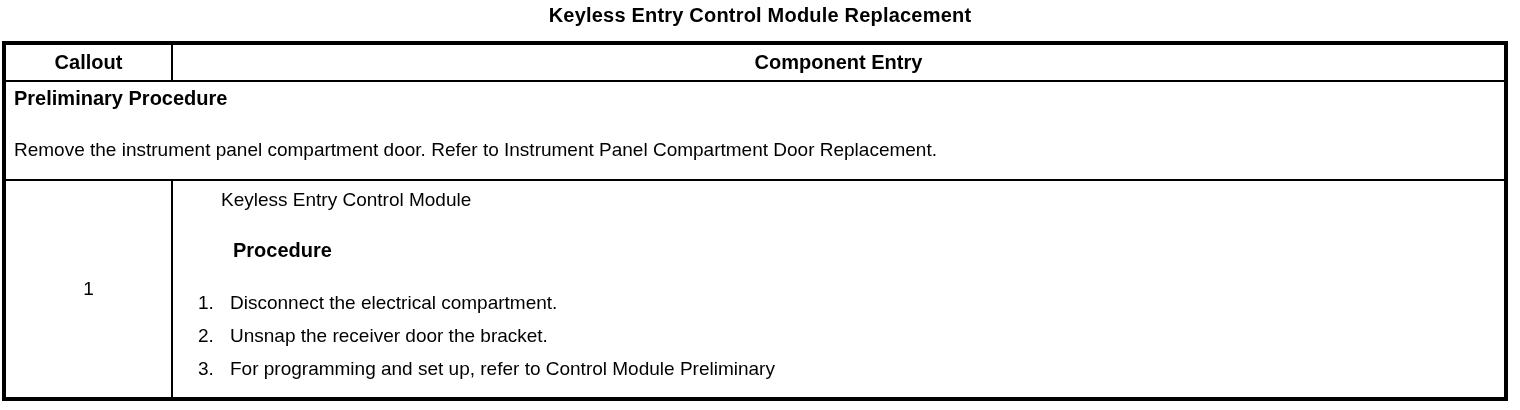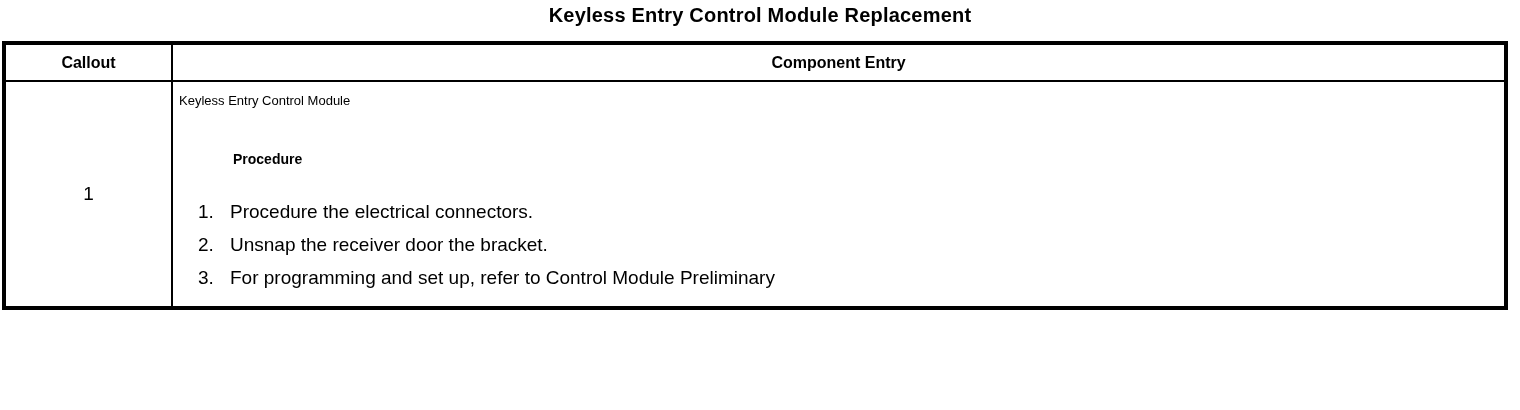--- a/index.html
+++ b/index.html
@@ -33,21 +33,21 @@
     border: 4px solid #000000;
   }
   col.col-callout { width: 168px; }
   .spec-table th,
   .spec-table td {
     border: 2px solid #000000;
     padding: 0;
   }
   th.hdr {
     font-weight: bold;
-    font-size: 16px;
+    font-size: 20px;
     text-align: center;
     vertical-align: middle;
     height: 38px;
     padding: 4px 2px;
   }
   td.prelim-cell {
     padding: 5px 8px 18px 8px;
     font-size: 19px;
     line-height: 22px;
   }
@@ -66,26 +66,27 @@
     font-size: 19px;
   }
   td.component-cell {
     vertical-align: top;
     padding: 8px 8px 6px 6px;
     font-size: 19px;
     line-height: 22px;
     height: 210px;
   }
   .component-name {
-    font-size: 13px;
+    font-size: 19px;
+    margin-left: 42px;
   }
   .procedure-label {
     font-weight: bold;
-    font-size: 14px;
-    margin: 36px 0 0 54px;
+    font-size: 20px;
+    margin: 28px 0 0 54px;
     line-height: 23px;
   }
   .steps {
     margin-top: 30px;
   }
   .step {
     display: flex;
     margin-bottom: 11px;
     padding-left: 19px;
   }
@@ -111,28 +112,34 @@
       <col class="col-component">
     </colgroup>
     <thead>
       <tr>
         <th class="hdr">Callout</th>
         <th class="hdr">Component Entry</th>
       </tr>
     </thead>
     <tbody>
       <tr>
+        <td class="prelim-cell" colspan="2">
+          <div class="prelim-heading">Preliminary Procedure</div>
+          <div class="prelim-text">Remove the instrument panel compartment door. Refer to Instrument Panel Compartment Door Replacement.</div>
+        </td>
+      </tr>
+      <tr>
         <td class="callout-cell">1</td>
         <td class="component-cell">
           <div class="component-name">Keyless Entry Control Module</div>
           <div class="procedure-label">Procedure</div>
           <div class="steps">
             <div class="step">
               <span class="step-num">1.</span>
-              <span class="step-text">Procedure the electrical connectors.</span>
+              <span class="step-text">Disconnect the electrical compartment.</span>
             </div>
             <div class="step">
               <span class="step-num">2.</span>
               <span class="step-text">Unsnap the receiver door the bracket.</span>
             </div>
             <div class="step">
               <span class="step-num">3.</span>
               <span class="step-text">For programming and set up, refer to Control Module Preliminary</span>
             </div>
           </div>

